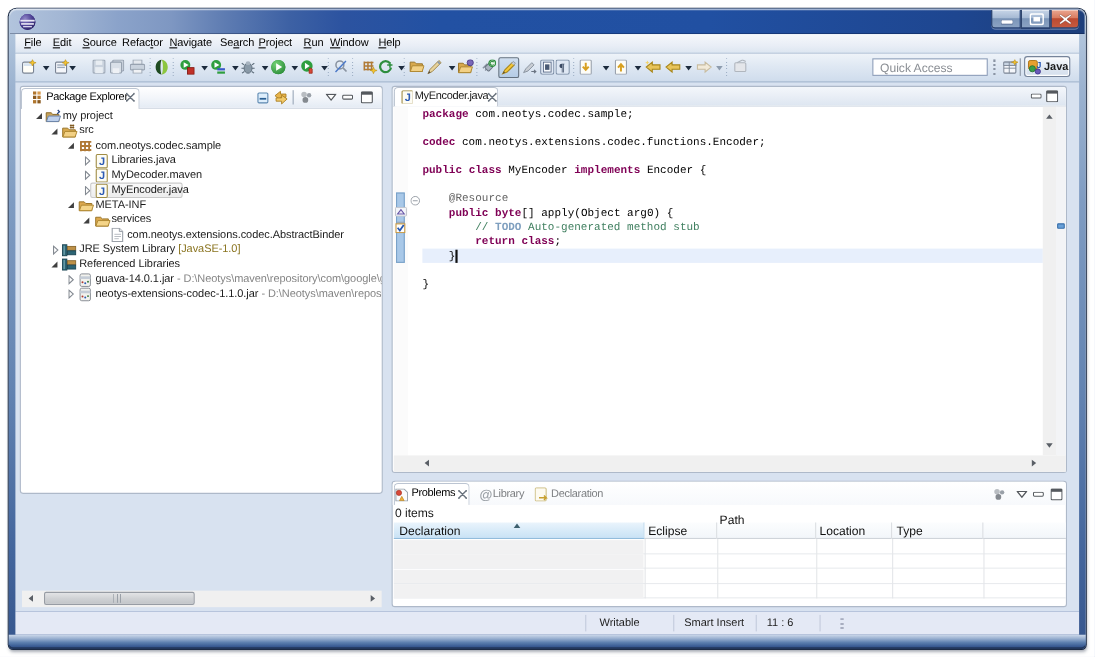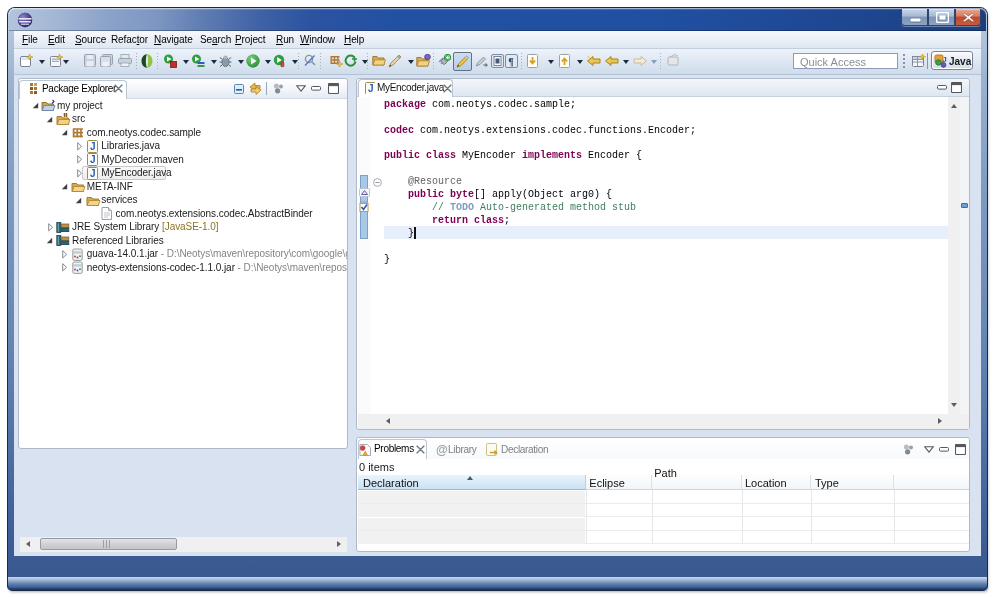--- a/index.html
+++ b/index.html
@@ -653,15 +653,25 @@
             </div>
         <div class="v" style="left:227.5px"></div>
         <div class="v" style="left:293.9px"></div>
         <div class="v" style="left:384.4px"></div>
         <div class="v" style="left:452.6px"></div>
         <div class="v" style="left:536.2px"></div>
       </div>
     </div>
   </div>
 
+  <div id="statusbar">
+    <span class="abs" style="left:531px;top:5px">Writable</span>
+    <span class="abs" style="left:608px;top:5px">Smart Insert</span>
+    <span class="abs" style="left:683px;top:5px">11 : 6</span>
+    <div class="sep" style="left:518px"></div>
+    <div class="sep" style="left:598px"></div>
+    <div class="sep" style="left:673px"></div>
+    <div class="sep" style="left:731px"></div>
+    <div class="abs" style="left:750px;top:6px;width:3px;height:10px;background:repeating-linear-gradient(180deg,#a8aec0 0,#a8aec0 2px,transparent 2px,transparent 4px)"></div>
+  </div>
   <div id="bframe"></div>
 </div>
 </div>
 
 </body></html>

